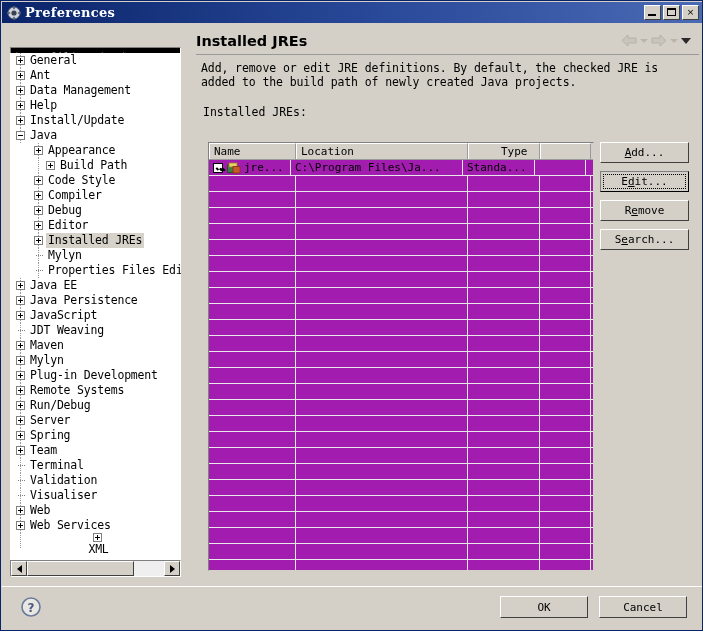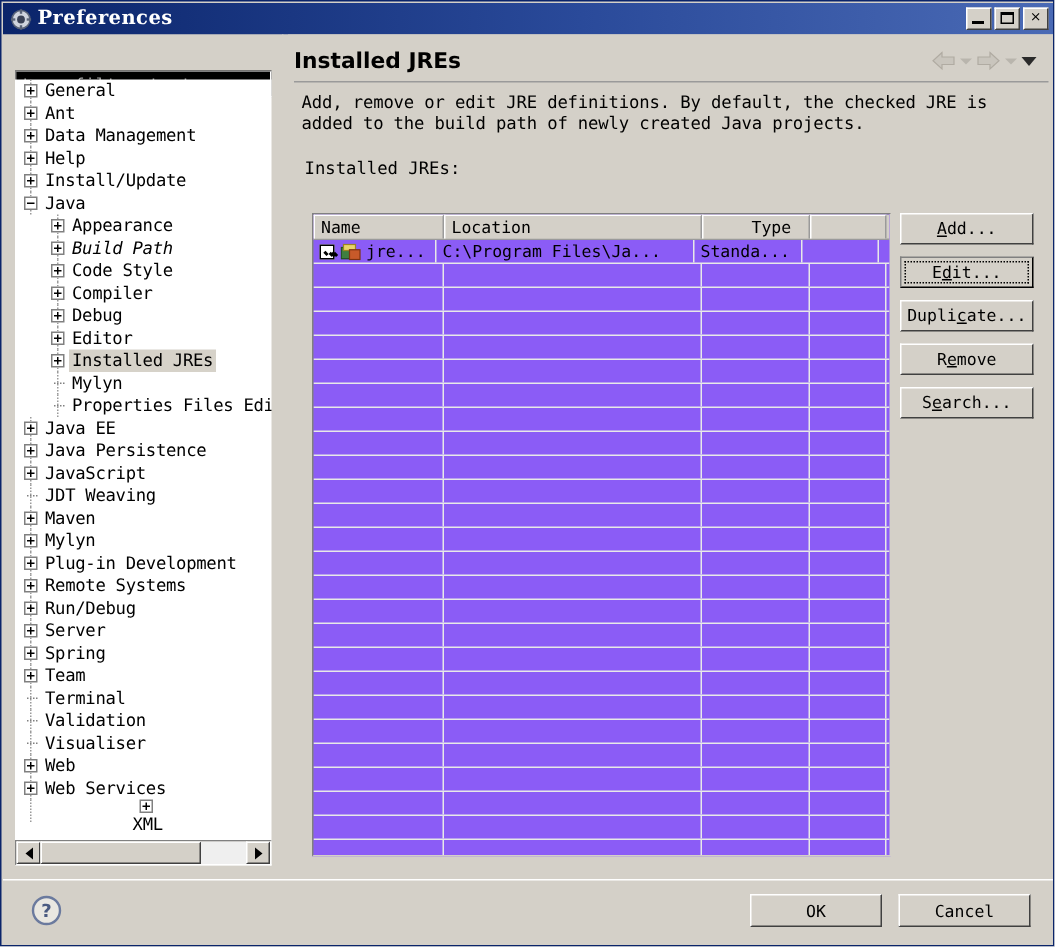--- a/index.html
+++ b/index.html
@@ -299,21 +299,21 @@
     left: 11px; top: 82px;
     font-size: 11.5px;
     color: #000;
   }
 
   
   .table-wrap {
     position: absolute;
     left: 206px; top: 119px;
     width: 386px; height: 429px;
-    background: #8b5cf6;
+    background: #a21caf;
     border: 1px solid;
     border-color: #808080 #d4d0c8 #d4d0c8 #808080;
     box-sizing: border-box;
     overflow: hidden;
   }
   .thead {
     display: flex;
     height: 17px;
     background: #d4d0c8;
     border-bottom: 1px solid #9a9a9a;
@@ -516,21 +516,21 @@
           <div class="tnode" style="padding-left: 6px;">
             <span class="dotline" style="left: 10px;"></span>
             <span class="exp"></span>
             <span class="label">Java</span>
           </div>
           <div class="tnode" style="padding-left: 24px;">
             <span class="dotline" style="left: 28px;"></span>
             <span class="exp plus"></span>
             <span class="label">Appearance</span>
           </div>
-          <div class="tnode" style="padding-left: 24px; font-style: italic;">
+          <div class="tnode" style="padding-left: 36px;">
             <span class="dotline" style="left: 28px;"></span>
             <span class="exp plus"></span>
             <span class="label">Build Path</span>
           </div>
           <div class="tnode" style="padding-left: 24px;">
             <span class="dotline" style="left: 28px;"></span>
             <span class="exp plus"></span>
             <span class="label">Code Style</span>
           </div>
           <div class="tnode" style="padding-left: 24px;">
@@ -888,23 +888,20 @@
     </div>
 
     <div class="side-buttons" id="side-buttons">
         <div class="btn">
           <span><span class="mn">A</span>dd...</span>
         </div>
         <div class="btn focused">
           <span>E<span class="mn">d</span>it...</span>
         </div>
         <div class="btn">
-          <span>Dupli<span class="mn">c</span>ate...</span>
-        </div>
-        <div class="btn">
           <span>R<span class="mn">e</span>move</span>
         </div>
         <div class="btn">
           <span>S<span class="mn">e</span>arch...</span>
         </div>
       </div>
 
   </div>
 
   <div class="footer">

